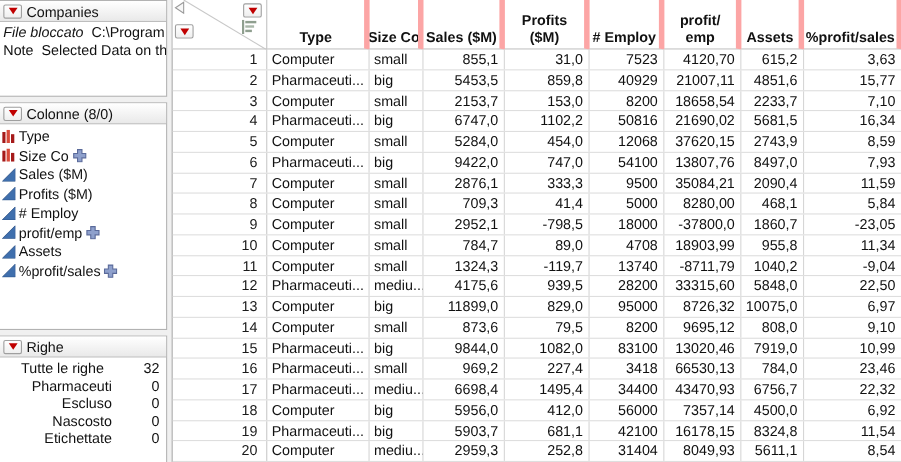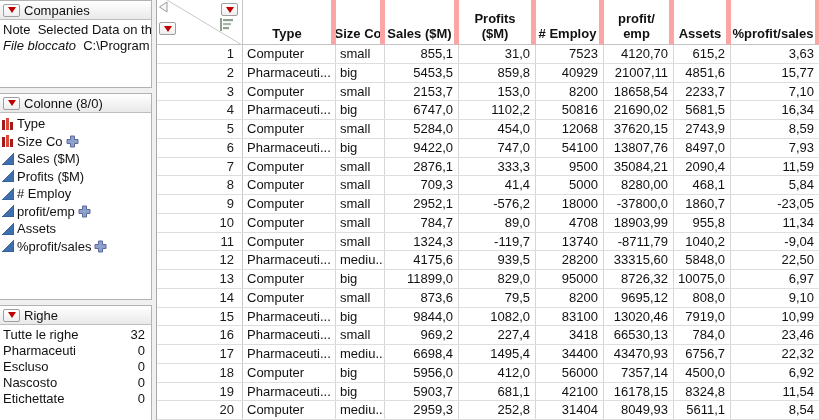--- a/index.html
+++ b/index.html
@@ -21,21 +21,21 @@
                  border-right:4px solid transparent;border-top:6px solid #c00000;}
   .p-companies{top:0;height:88px;}
   .p-companies .panel-body{padding:2px 3px;line-height:15.5px;white-space:nowrap;overflow:hidden;}
   .it{font-style:italic;}
   .p-colonne{top:93px;height:207px;}
   .col-list{padding:2px 0 0 2px;}
   .col-item{height:17.5px;display:flex;align-items:center;gap:3px;white-space:nowrap;cursor:default;}
   .col-item svg{flex:0 0 auto;}
   .p-righe{top:305px;height:116px;}
   .stat-list{padding:2px 6px 0 3px;}
-  .stat-row{height:16px;display:flex;justify-content:space-between;line-height:16px;}
+  .stat-row{height:16px;display:flex;justify-content:flex-end;line-height:16px;gap:36px;}
 
   
   .grid{position:absolute;left:156px;top:0;width:663px;height:420px;background:#fff;
         border-left:1px solid #a9a9a9;}
   .corner{position:absolute;left:0;top:0;width:86px;height:45px;background:#fff;
           border-right:1px solid #c3c3c3;border-bottom:1px solid #c3c3c3;}
   .corner .diag{position:absolute;left:0;top:0;}
   .collapse-btn{position:absolute;left:1px;top:1px;cursor:pointer;}
   .corner-cols-btn{position:absolute;right:4px;top:3px;}
   .corner-rows-btn{position:absolute;left:2px;top:22px;}
@@ -63,22 +63,22 @@
   <div class="sidebar">
 
     <section class="panel p-companies">
       <div class="panel-title">
         <span class="menu-btn">
             <span class="tri"></span>
           </span>
         <span>Companies</span>
       </div>
       <div class="panel-body">
+        <div><span class="it">File bloccato</span>&nbsp; <span>C:\Program</span></div>
         <div><span>Note</span>&nbsp; <span>Selected Data on th</span></div>
-        <div><span class="it">File bloccato</span>&nbsp; <span>C:\Program</span></div>
       </div>
     </section>
 
     <section class="panel p-colonne">
       <div class="panel-title">
         <span class="menu-btn">
             <span class="tri"></span>
           </span>
         <span>Colonne (8/0)</span>
       </div>
@@ -335,21 +335,21 @@
           <span class="cell num" style="width: 68px;">5000</span>
           <span class="cell num" style="width: 70px;">8280,00</span>
           <span class="cell num" style="width: 57px;">468,1</span>
           <span class="cell num" style="width: 89px;">5,84</span>
         </div>
         <div class="trow">
     <span class="rownum">9</span>
   <span class="cell txt" style="width: 93px;">Computer</span>
           <span class="cell txt" style="width: 49px;">small</span>
           <span class="cell num" style="width: 74px;">2952,1</span>
-          <span class="cell num" style="width: 77px;">-576,2</span>
+          <span class="cell num" style="width: 77px;">-798,5</span>
           <span class="cell num" style="width: 68px;">18000</span>
           <span class="cell num" style="width: 70px;">-37800,0</span>
           <span class="cell num" style="width: 57px;">1860,7</span>
           <span class="cell num" style="width: 89px;">-23,05</span>
         </div>
         <div class="trow">
     <span class="rownum">10</span>
   <span class="cell txt" style="width: 93px;">Computer</span>
           <span class="cell txt" style="width: 49px;">small</span>
           <span class="cell num" style="width: 74px;">784,7</span>

